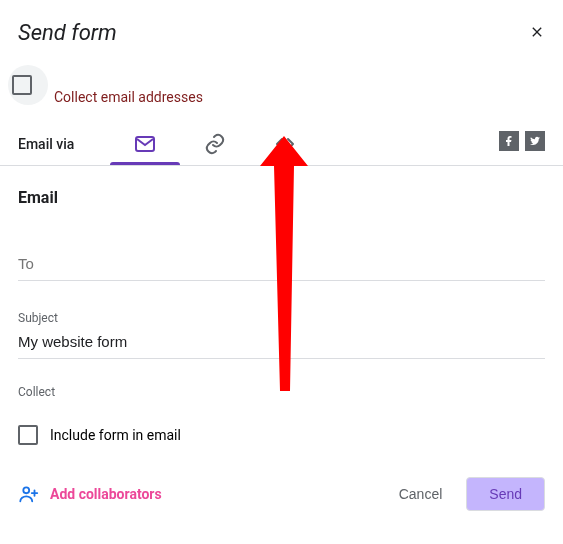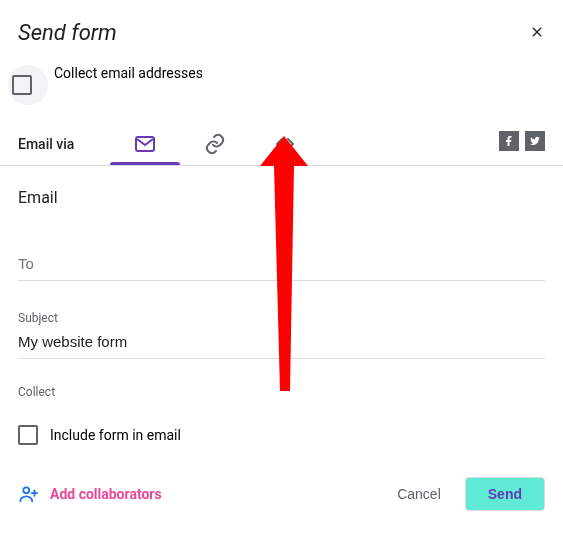--- a/index.html
+++ b/index.html
@@ -15,23 +15,23 @@
   .dialog { padding: 0; }
   .header { padding: 20px 18px 10px 18px; position: relative; font-style: italic; }
   .title { font-size: 22px; font-weight: 400; color: #202124; }
   .close-btn {
     position: absolute; top: 20px; right: 14px;
     cursor: pointer; width: 24px; height: 24px;
     display:flex;align-items:center;justify-content:center;
   }
   .close-btn svg { width: 16px; height: 16px; }
   .collect-row {
-    display: flex; align-items: flex-start;
+    display: flex; align-items: flex-end;
     padding: 10px 18px 14px 18px;
-    font-size: 14px; color: #000000;
+    font-size: 14px; color: #7f1d1d;
   }
   .chk-box {
     width: 20px; height: 20px; border: 2px solid #5f6368;
     border-radius: 2px; margin-right: 12px; cursor: pointer;
   }
   .chk-shell {
     width: 40px; height: 40px; display:flex;align-items:center;justify-content:center;
     background:#f1f3f4; border-radius:50%; margin-left:-10px; margin-right:6px;
   }
   .tabs-row {
@@ -46,21 +46,21 @@
   .tab.active { color: #673ab7; }
   .tab.active::after {
     content:""; position:absolute; bottom:0; left:0; right:0; height:3px; background:#673ab7;
     border-radius: 3px 3px 0 0;
   }
   .social { margin-left:auto; display:flex; gap:6px; align-items:center; padding-bottom:6px;}
   .social-btn {
     width:20px; height:20px; background:#5f6368; display:flex;align-items:center;justify-content:center;
     cursor:pointer; color:#fff;
   }
-  .section-heading { padding: 22px 18px 10px 18px; font-size:16px; font-weight:400; }
+  .section-heading { padding: 22px 18px 10px 18px; font-size:16px; font-weight:700; }
   .field-block { padding: 10px 18px 4px 18px; }
   .field-label { font-size: 12px; color:#5f6368; margin-bottom:4px; }
   .to-input {
     width: 100%; border:none; border-bottom:1px solid #dadce0;
     font-size:15px; padding:8px 0 8px 0; outline:none; color:#5f6368;
   }
   .text-input {
     width: 100%; border:none; border-bottom:1px solid #dadce0;
     font-size:15px; padding:4px 0 8px 0; outline:none; color:#202124;
   }
@@ -75,22 +75,22 @@
   .add-collab {
     display:flex; align-items:center; gap:10px;
     color:#ec4899; font-size:14px; font-weight:700; cursor:pointer;
   }
   .footer-right { margin-left:auto; display:flex; align-items:center; gap:12px; }
   .cancel-btn {
     background:none; border:none; font-size:14px; font-weight:500; color:#5f6368;
     padding:8px 12px; cursor:pointer;
   }
   .send-btn {
-    border:1px solid #dadce0; background:#5eead4; color:#673ab7;
-    font-size:14px; font-weight:700; padding:8px 22px; border-radius:4px; cursor:pointer;text-align:right;
+    border:1px solid #dadce0; background:#c4b5fd; color:#673ab7;
+    font-size:14px; font-weight:400; padding:8px 22px; border-radius:4px; cursor:pointer;text-align:right;
   }
   .arrow-overlay {
     position:absolute; pointer-events:none; left:260px; top:136px;
   }
 </style>
 </head>
 <body>
 
 <div class="dialog">
   <div class="header">

